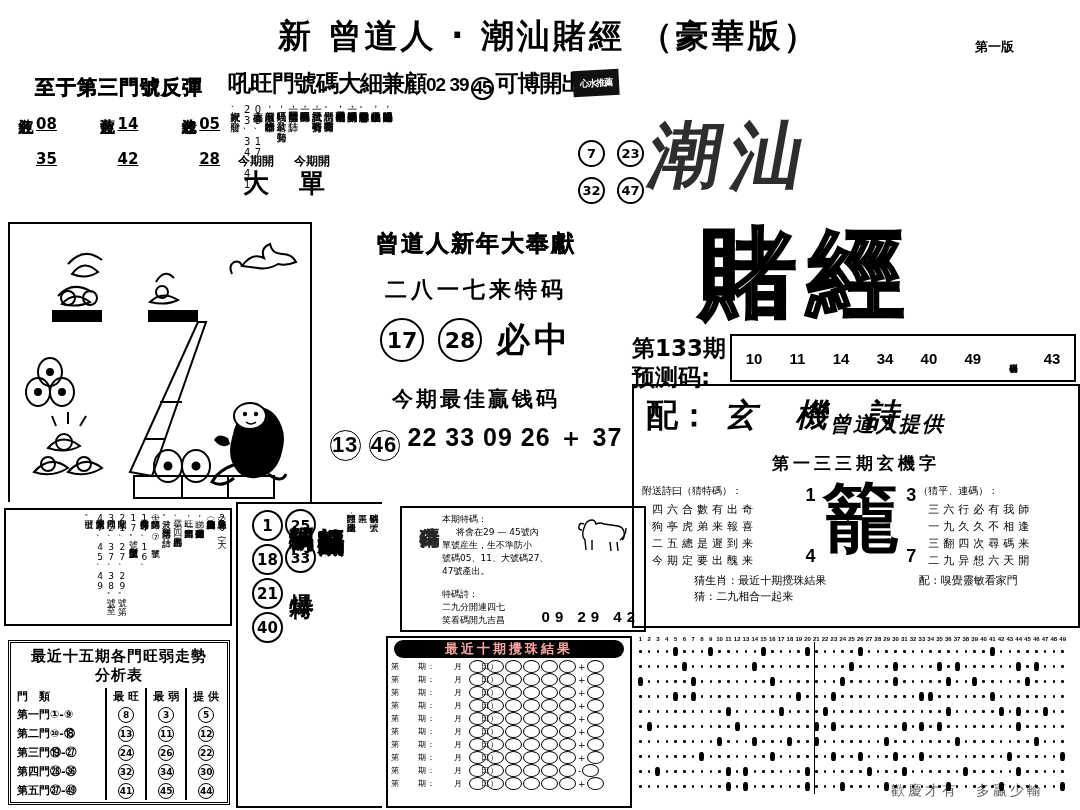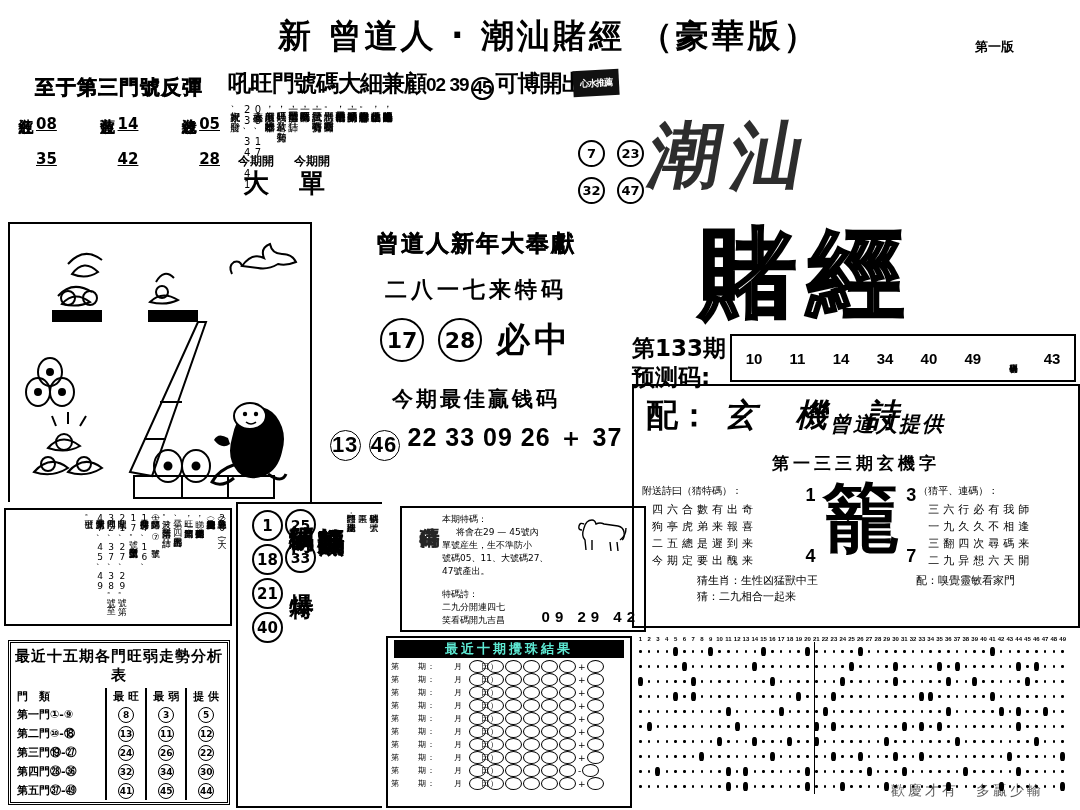--- a/index.html
+++ b/index.html
@@ -92,21 +92,21 @@
   #or-foot .blk{line-height:1.5;}
 
   
   #vcol{left:4px;top:508px;width:228px;height:118px;border:2px solid #000;
       display:flex;flex-direction:row-reverse;padding:3px;box-sizing:border-box;overflow:hidden;}
   .vline{writing-mode:vertical-rl;text-orientation:upright;font-size:9px;line-height:1.12;
       height:110px;margin-left:1px;}
 
   
   #antable{left:8px;top:640px;width:222px;border:3px double #000;box-sizing:border-box;padding:2px;}
-  #antable h4{margin:2px 0 3px;text-align:center;font-size:15px;font-weight:bold;letter-spacing:1px;}
+  #antable h4{margin:2px 16px 3px;text-align:center;font-size:15px;font-weight:bold;letter-spacing:1px;}
   #antable table{width:100%;border-collapse:collapse;font-size:11px;font-weight:bold;}
   #antable th,#antable td{text-align:center;padding:1px 0;}
   #antable th.first,#antable td.first{text-align:left;padding-left:4px;border-right:2px solid #000;}
   #antable td.mid,#antable th.mid{border-right:2px solid #000;}
   .cnum{display:inline-flex;width:14px;height:14px;border:1px solid #000;border-radius:50%;
         align-items:center;justify-content:center;font-size:9px;vertical-align:-2px;}
 
   
   #hotcold{left:236px;top:502px;width:146px;height:306px;border-left:2px solid #000;
       border-top:2px solid #000;border-bottom:2px solid #000;box-sizing:border-box;
@@ -126,22 +126,22 @@
   #tips-seal{width:34px;font-size:20px;font-weight:bold;writing-mode:vertical-rl;
       text-orientation:upright;line-height:1.0;padding:4px 0 0 4px;opacity:.85;}
   #tips-body{flex:1;font-size:9px;line-height:1.45;padding:5px 4px 0 2px;position:relative;}
   #tips-nums{position:absolute;right:4px;bottom:2px;font-size:15px;font-weight:bold;
       letter-spacing:5px;font-family:"Liberation Sans",sans-serif;}
   #dog{position:absolute;right:16px;top:8px;width:54px;height:36px;}
 
   
   #last10{left:386px;top:636px;width:246px;height:172px;border:2px solid #000;box-sizing:border-box;
       overflow:hidden;}
-  #last10 .bar{background:#000;color:#5eead4;text-align:center;font-size:13px;font-weight:bold;
-      letter-spacing:3px;border-radius:0;margin:2px 6px;}
+  #last10 .bar{background:#000;color:#fca5a5;text-align:center;font-size:13px;font-weight:bold;
+      letter-spacing:3px;border-radius:9px;margin:2px 6px;}
   .l10row{display:flex;align-items:center;font-size:8px;height:13px;padding-left:3px;}
   .l10row .dt{width:78px;white-space:nowrap;letter-spacing:1px;}
   .l10row .oo{width:15px;height:11px;border:1px solid #000;border-radius:50%;margin-right:1px;}
   .l10row .pl{font-size:9px;margin:0 1px;}
 
   
   #matrix{left:634px;top:636px;width:442px;height:172px;overflow:hidden;}
   #mx-head{display:flex;font-size:6px;font-weight:bold;padding-left:2px;
       font-family:"Liberation Sans",sans-serif;}
   #mx-head span{width:8.8px;text-align:center;}
@@ -364,21 +364,21 @@
     <div class="or-side" style="width:156px;">
       <div class="hd">（猜平、連碼）：</div>
       <div class="ln">三六行必有我師</div>
       <div class="ln">一九久久不相逢</div>
       <div class="ln">三翻四次尋碼来</div>
       <div class="ln">二九异想六天開</div>
     </div>
   </div>
   <div id="or-foot">
     <div class="blk">
-      <div>猜生肖：生性凶猛獸中王</div>
+      <div>猜生肖：最近十期攪珠結果</div>
       <div>猜：二九相合一起来</div>
     </div>
     <div class="blk">配：嗅覺靈敏看家門</div>
   </div>
 </div>
 
 <div class="abs" id="vcol">
   <div class="vline">（單）（單）總分為20一（大）</div>
   <div class="vline">（單）從上期攪路總趨勢来</div>
   <div class="vline">睇，大路號碼走勢反彈開</div>

